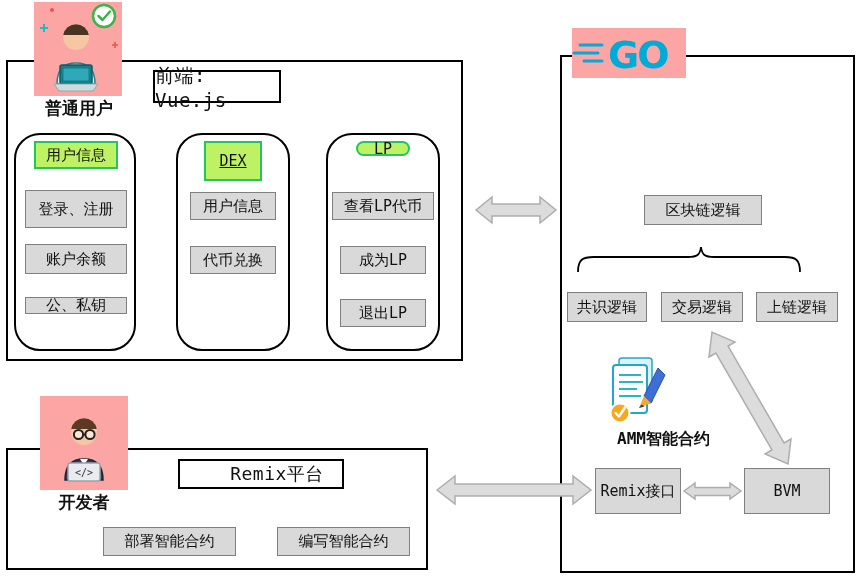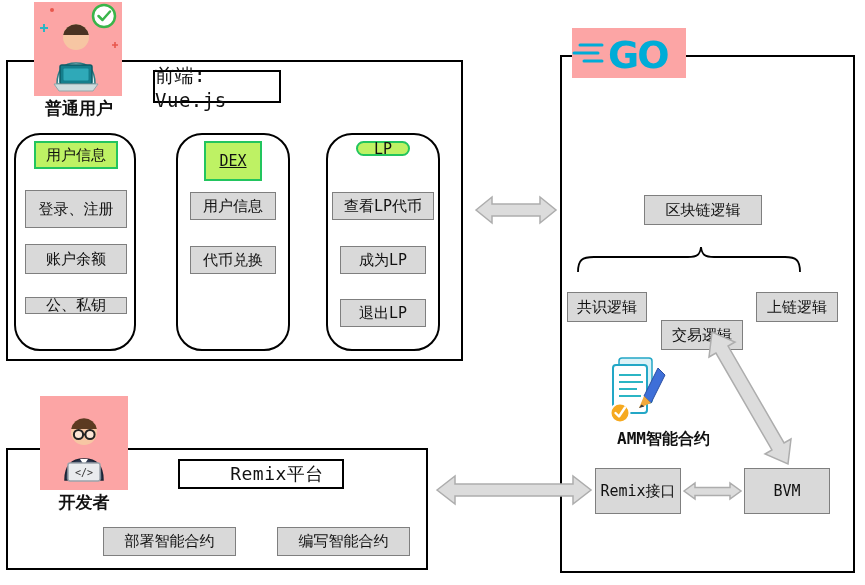--- a/index.html
+++ b/index.html
@@ -83,21 +83,21 @@
     <svg width="114" height="50" viewBox="0 0 114 50">
       <path d="M8 17 h22 M2 25 h24 M12 33 h18" stroke="#00ACD7" stroke-width="3" stroke-linecap="round"></path>
       <text x="36" y="40" font-size="38" font-weight="bold" fill="#00ACD7" font-family="'DejaVu Sans', sans-serif" letter-spacing="-2">GO</text>
     </svg>
   </div>
 
 
   <div class="gray-box" style="left:644px;top:195px;width:118px;height:30px;">区块链逻辑</div>
 
   <div class="gray-box" style="left:567px;top:292px;width:80px;height:30px;">共识逻辑</div>
-  <div class="gray-box" style="left:661px;top:292px;width:82px;height:30px;margin-top:28px;">交易逻辑</div>
+  <div class="gray-box" style="left:661px;top:292px;width:82px;height:30px;">交易逻辑</div>
   <div class="gray-box" style="left:756px;top:292px;width:82px;height:30px;">上链逻辑</div>
 
   <div class="abs" style="left:606px;top:356px;width:66px;height:70px;">
     <svg width="66" height="70" viewBox="0 0 66 70">
       <rect x="13" y="2" width="33" height="45" rx="3" fill="#DCF2F7" stroke="#23A7C6" stroke-width="1.5"></rect>
       <rect x="7" y="9" width="34" height="48" rx="3" fill="#ffffff" stroke="#23A7C6" stroke-width="2"></rect>
       <path d="M13 19 h22 M13 26 h24 M13 33 h18 M13 40 h22" stroke="#2BB5C4" stroke-width="2"></path>
       <polygon points="52,12 59,19 45,47 38,40" fill="#3E6FD8" stroke="#2B4FA3" stroke-width="1"></polygon>
       <polygon points="38,40 45,47 33,52" fill="#F0A93C"></polygon>
       <polygon points="35.5,48.5 33,52 38.5,50.5" fill="#3A3A3A"></polygon>

